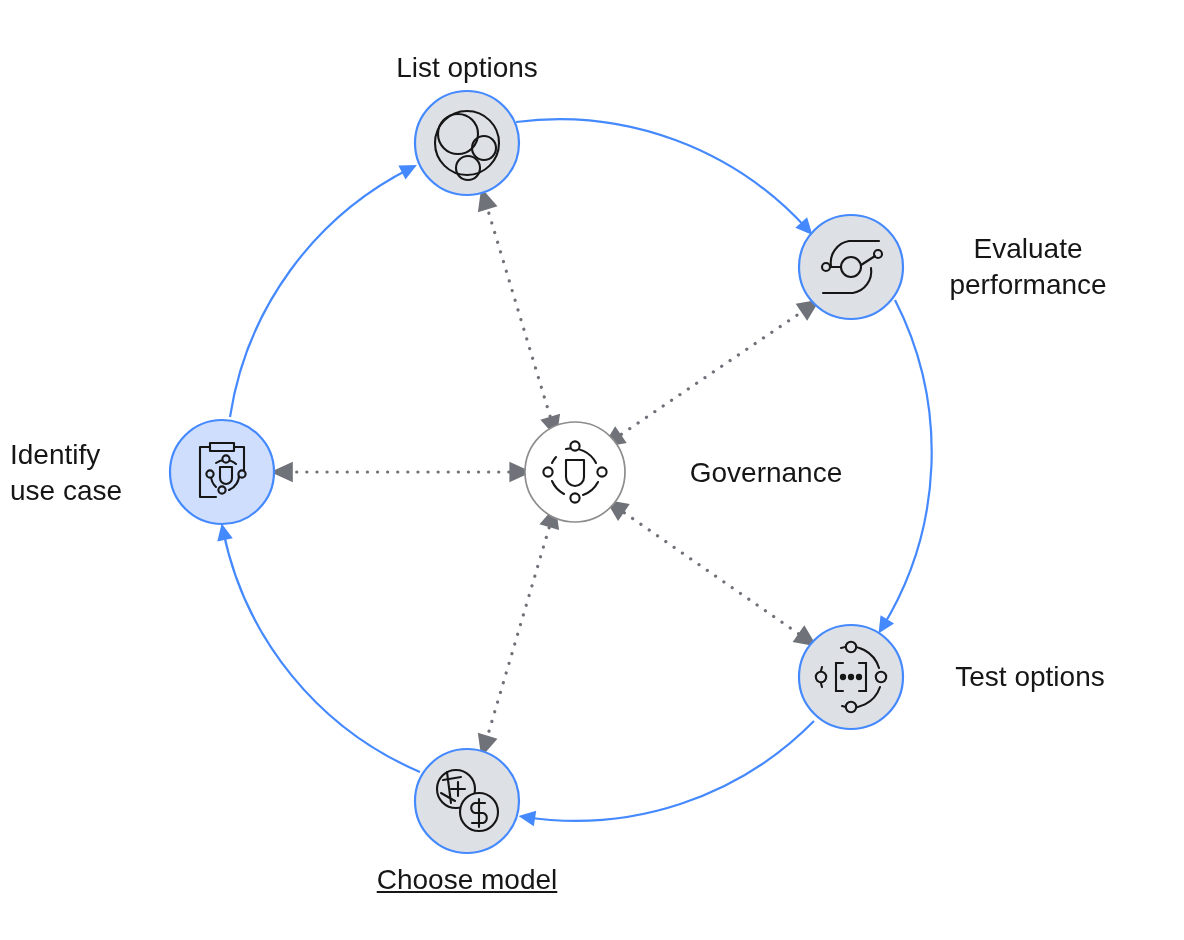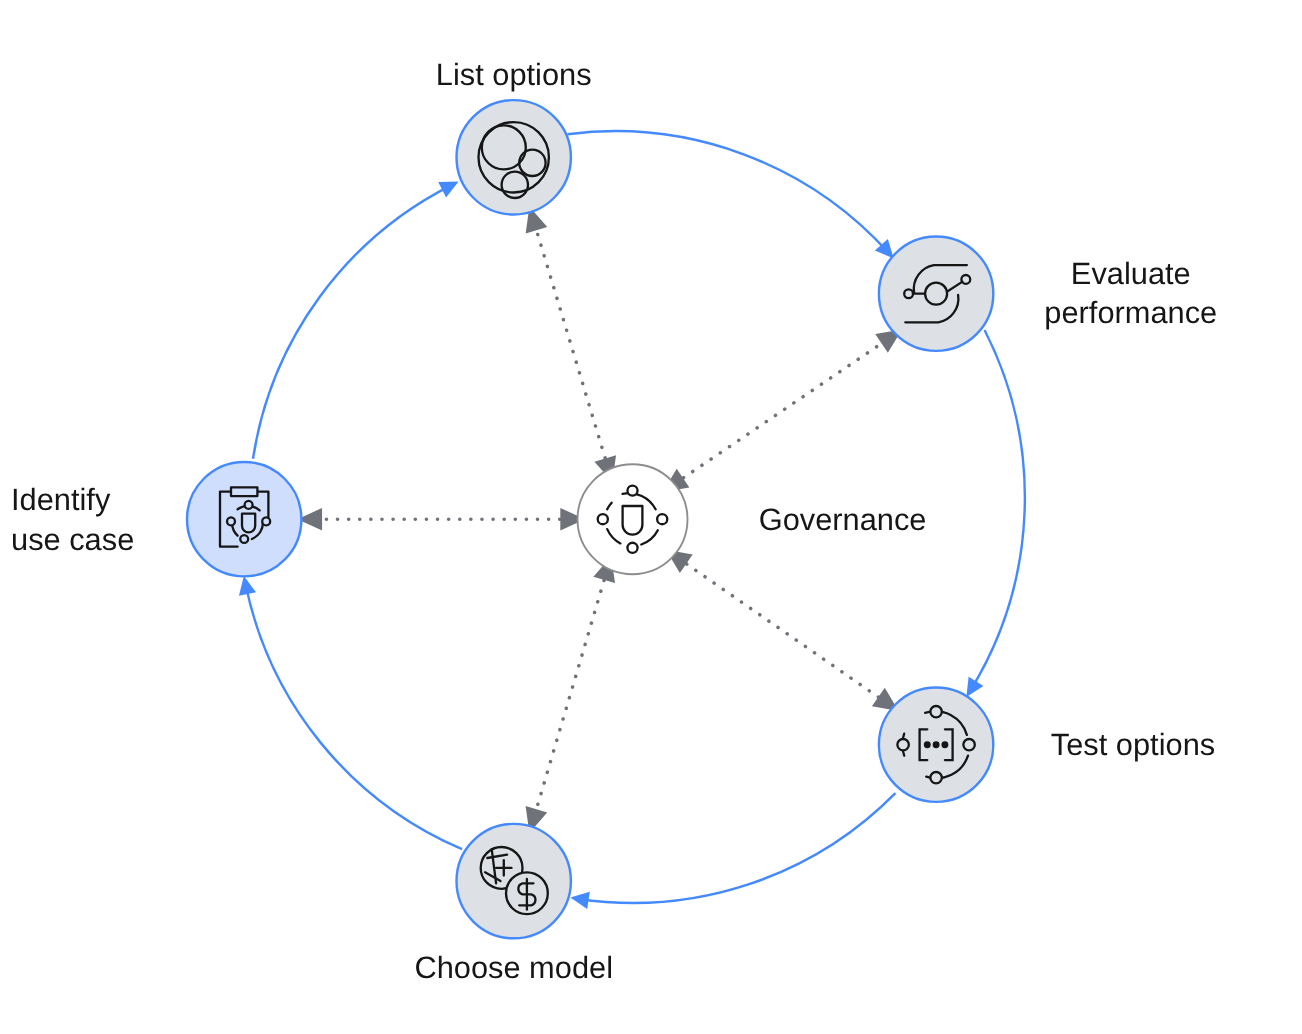--- a/index.html
+++ b/index.html
@@ -163,20 +163,20 @@
     </g>
   </svg>
 
   <div class="node-label label-center" style="left:349px; top:50px; width:236px;">List options</div>
 
   <div class="node-label label-right" style="left:913px; top:231px; width:230px;">Evaluate
 performance</div>
 
   <div class="node-label label-right" style="left:915px; top:659px; width:230px;">Test options</div>
 
-  <div class="node-label label-center" style="left:349px; top:862px; width:236px;">Choose model</div>
+  <div class="node-label label-center" style="left:349px; top:862px; width:236px;text-decoration:underline;">Choose model</div>
 
   <div class="node-label label-left" style="left:10px; top:437px; width:155px;">Identify
 use case</div>
 
   <div class="node-label label-right" style="left:636px; top:455px; width:260px;">Governance</div>
 
 </div>
 
 </body></html>

